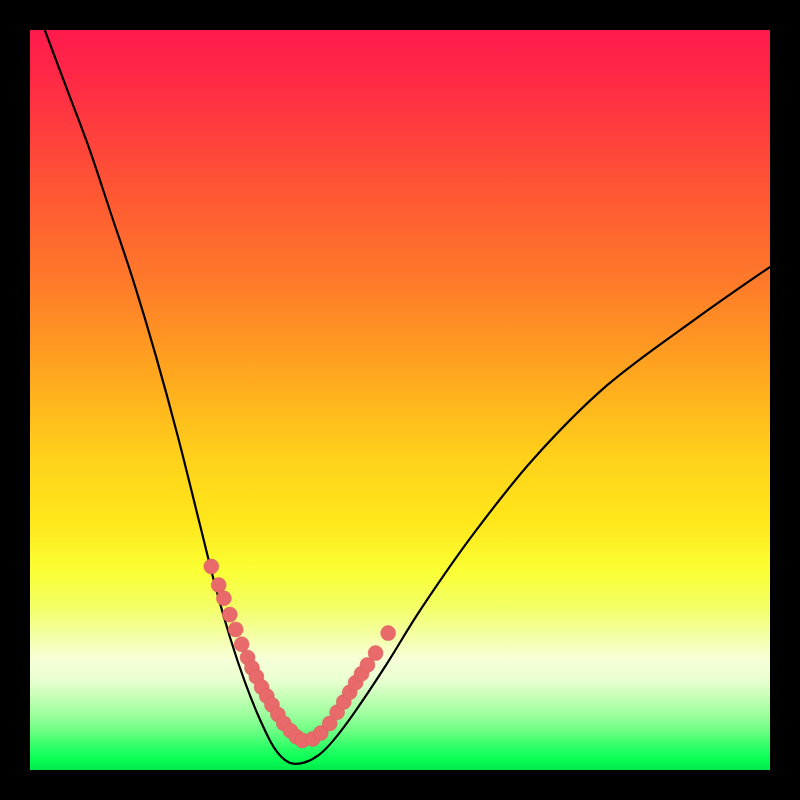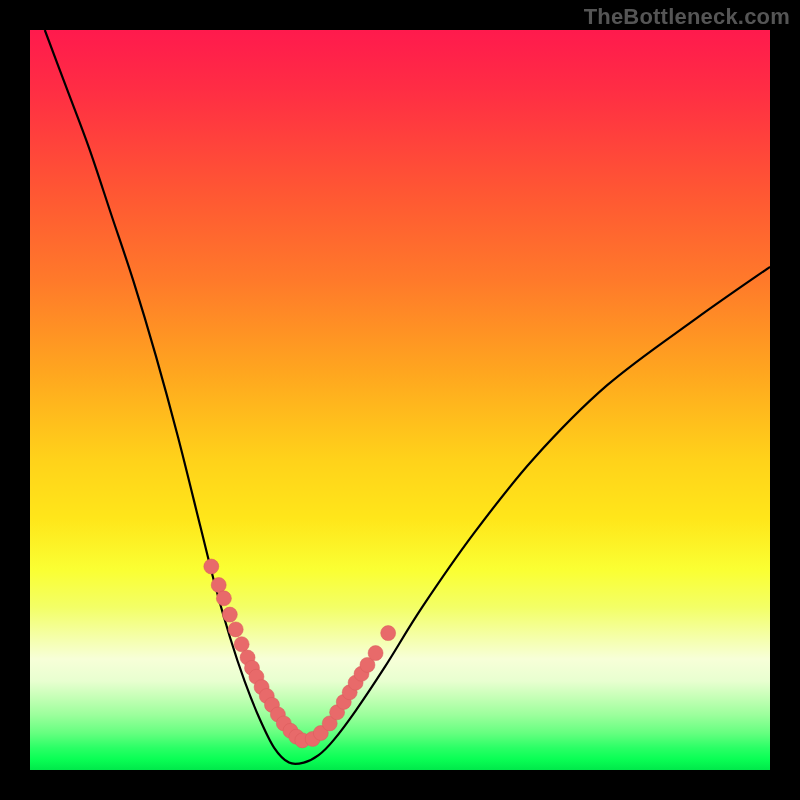--- a/index.html
+++ b/index.html
@@ -69,21 +69,20 @@
     top: 0;
     width: 740px;
     height: 740px;
     z-index: 2;
   }
 </style>
 </head>
 <body>
 
 <div class="frame">
-  <div class="watermark">TheBottleneck.com</div>
 
   <div class="plot-area">
     <div class="gradient"></div>
     <svg class="curves" viewBox="0 0 740 740" preserveAspectRatio="none">
       <path id="curve-path" fill="none" stroke="#000000" stroke-width="2.2" d="M 14.8 0 C 18.5 9.866666666666655, 29.599999999999998 39.4666666666666, 37 59.19999999999993 C 44.4 78.93333333333327, 51.800000000000004 97.4333333333333, 59.2 118.39999999999998 C 66.60000000000001 139.36666666666665, 74 162.8, 81.4 185 C 88.80000000000001 207.2, 96.2 228.16666666666663, 103.60000000000001 251.59999999999997 C 111.00000000000001 275.0333333333333, 118.4 299.69999999999993, 125.80000000000001 325.59999999999997 C 133.20000000000002 351.5, 140.6 378.6333333333333, 148 407 C 155.4 435.3666666666667, 164.03333333333336 471.13333333333327, 170.20000000000002 495.79999999999995 C 176.36666666666667 520.4666666666666, 180.06666666666666 536.5, 185 555 C 189.93333333333334 573.5, 194.86666666666667 590.7666666666667, 199.8 606.8 C 204.73333333333335 622.8333333333333, 209.66666666666666 637.6333333333333, 214.6 651.2 C 219.53333333333333 664.7666666666668, 224.46666666666667 677.1, 229.4 688.2 C 234.33333333333334 699.3000000000001, 239.26666666666668 710.4, 244.20000000000002 717.8 C 249.13333333333335 725.1999999999999, 254.06666666666666 730.1333333333333, 259 732.6 C 263.93333333333334 735.0666666666667, 268.8666666666667 733.8333333333334, 273.8 732.6 C 278.73333333333335 731.3666666666667, 283.6666666666667 728.9000000000001, 288.6 725.2 C 293.53333333333336 721.5, 297.2333333333333 717.8, 303.4 710.4 C 309.56666666666666 703, 316.9666666666667 693.1333333333333, 325.6 680.8 C 334.23333333333335 668.4666666666666, 344.09999999999997 653.6666666666666, 355.2 636.4 C 366.3 619.1333333333333, 377.40000000000003 599.4000000000001, 392.20000000000005 577.2 C 407.00000000000006 555, 425.5 527.8666666666667, 444 503.2 C 462.5 478.5333333333333, 481.00000000000006 453.8666666666667, 503.20000000000005 429.2 C 525.4000000000001 404.5333333333333, 550.0666666666667 378.6333333333333, 577.2 355.2 C 604.3333333333334 331.76666666666665, 638.8666666666667 308.33333333333337, 666 288.6 C 693.1333333333333 268.8666666666667, 727.6666666666666 245.4333333333333, 740 236.79999999999995"></path>
       <g id="markers-group">
           <circle cx="181.29999999999998" cy="536.5" r="7.5" fill="#e86a6a" stroke="#d85a5a" stroke-width="0.5"></circle>
           <circle cx="188.70000000000002" cy="555" r="7.5" fill="#e86a6a" stroke="#d85a5a" stroke-width="0.5"></circle>
           <circle cx="193.88" cy="568.32" r="7.5" fill="#e86a6a" stroke="#d85a5a" stroke-width="0.5"></circle>
           <circle cx="199.8" cy="584.6" r="7.5" fill="#e86a6a" stroke="#d85a5a" stroke-width="0.5"></circle>

